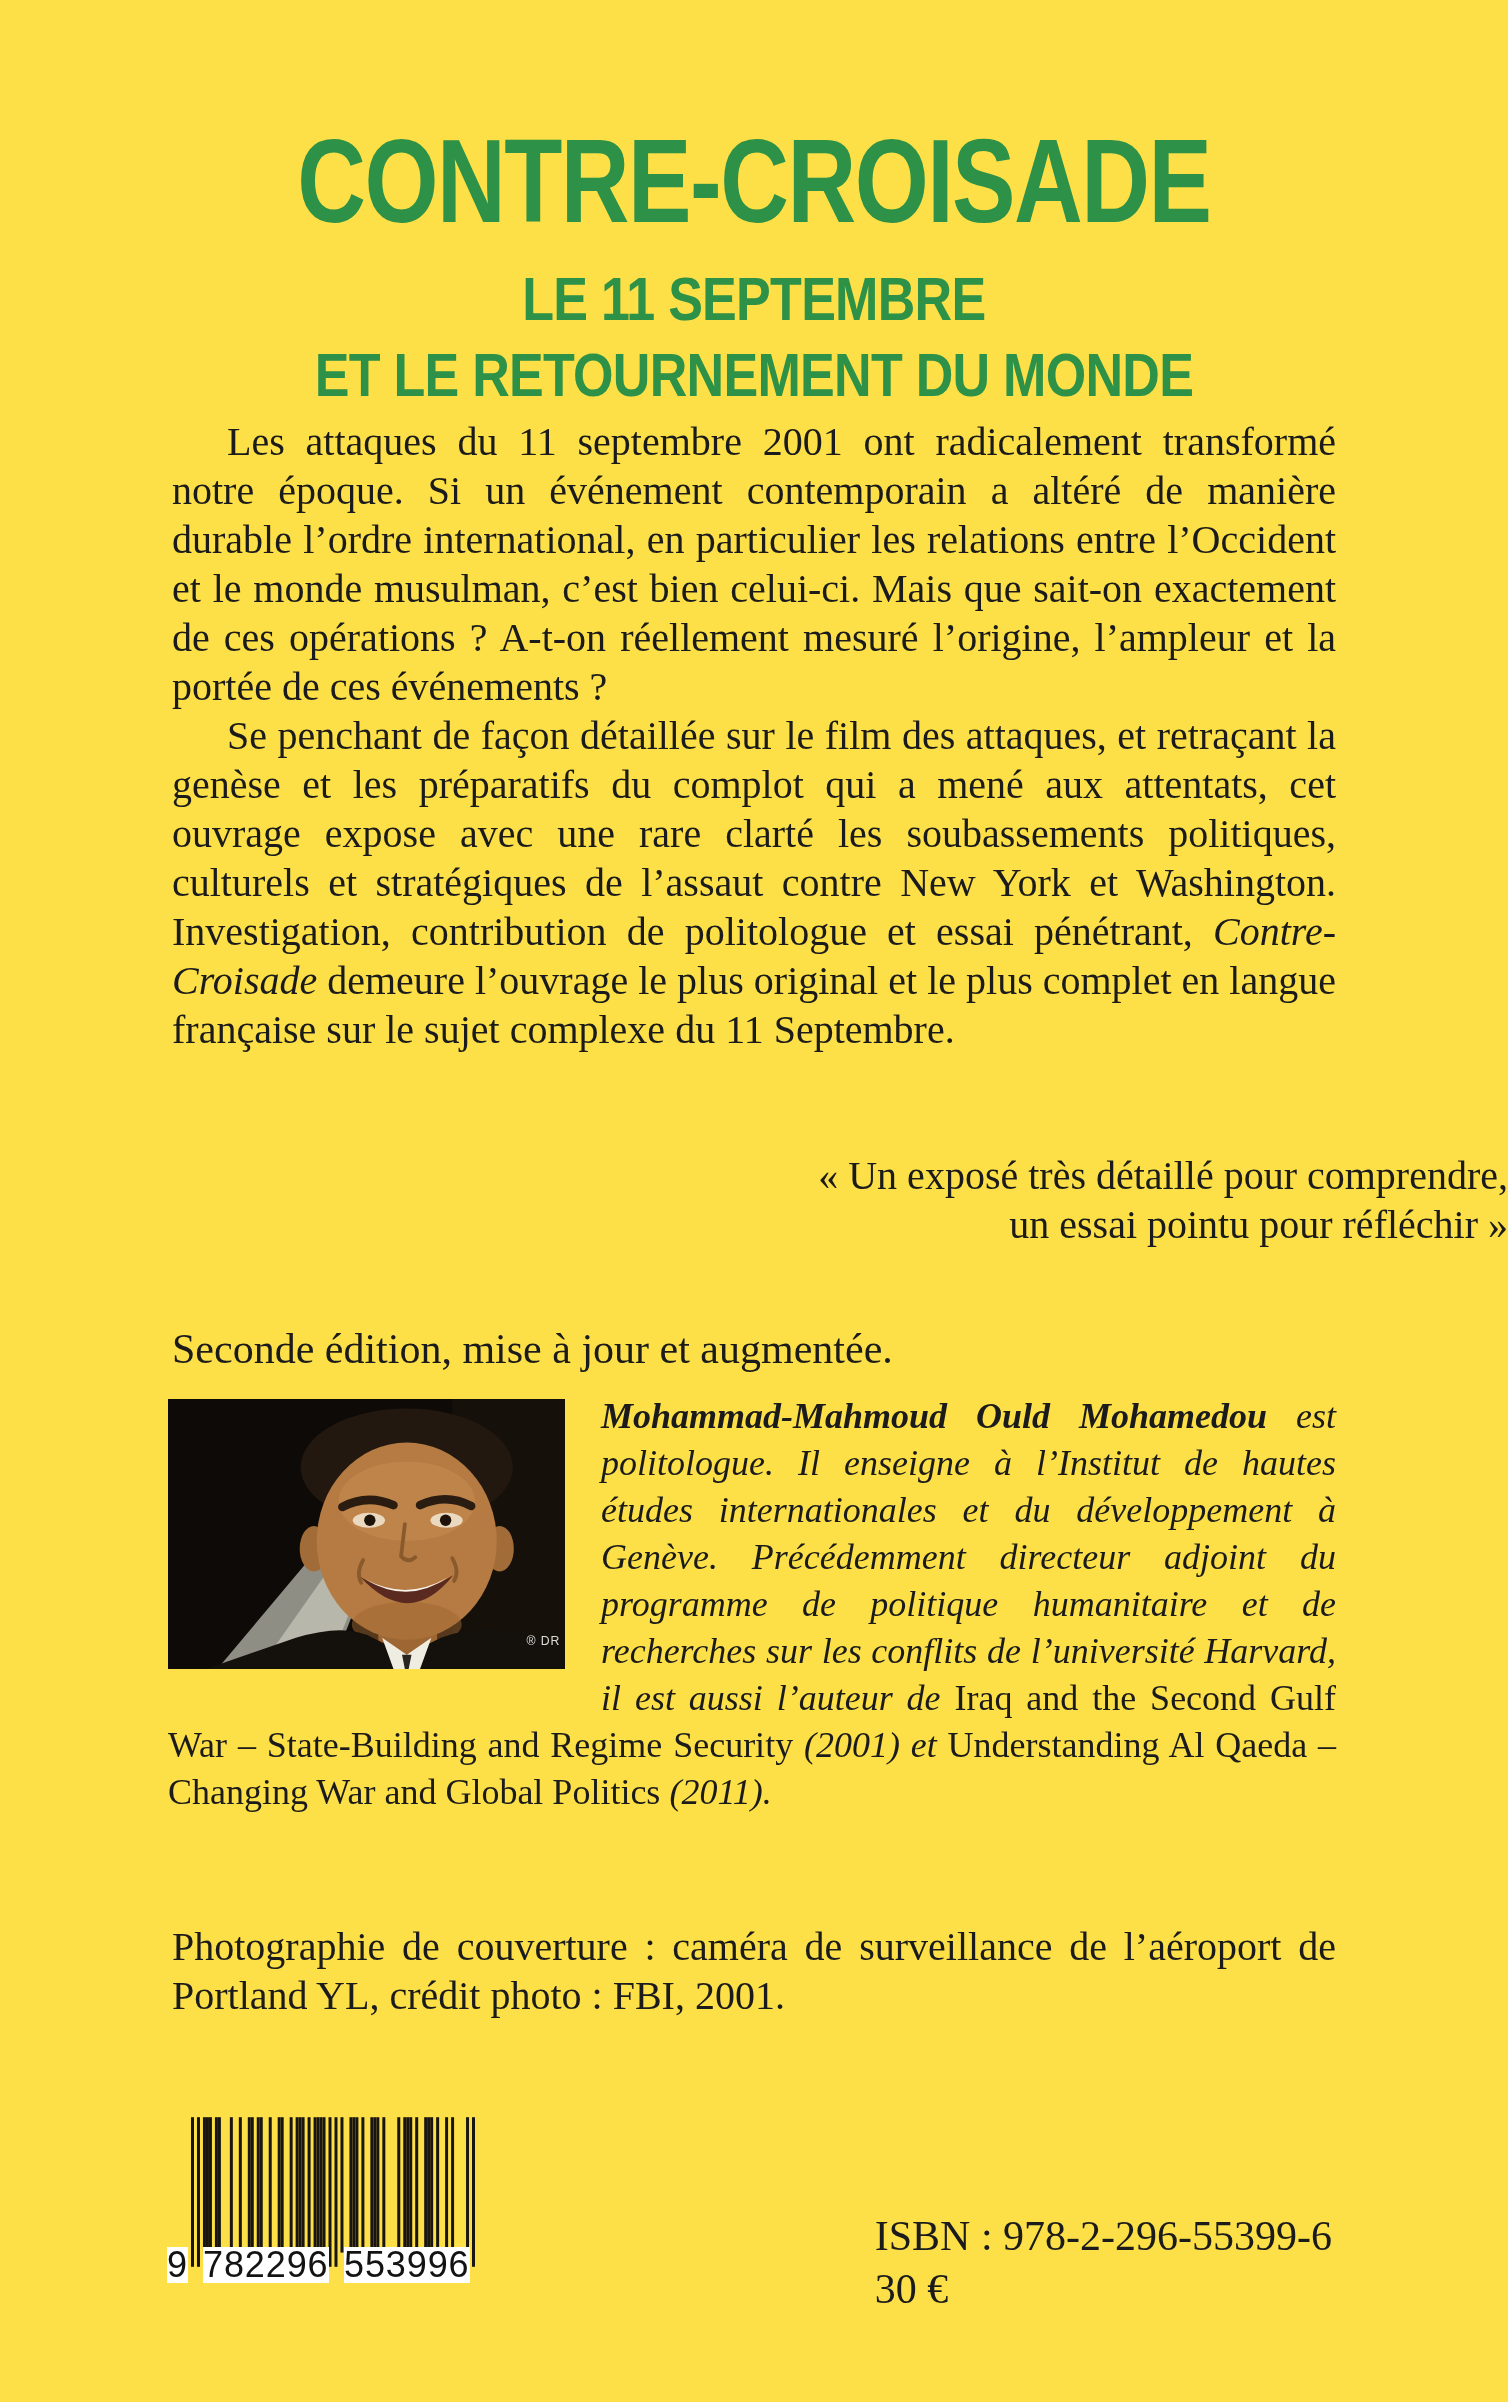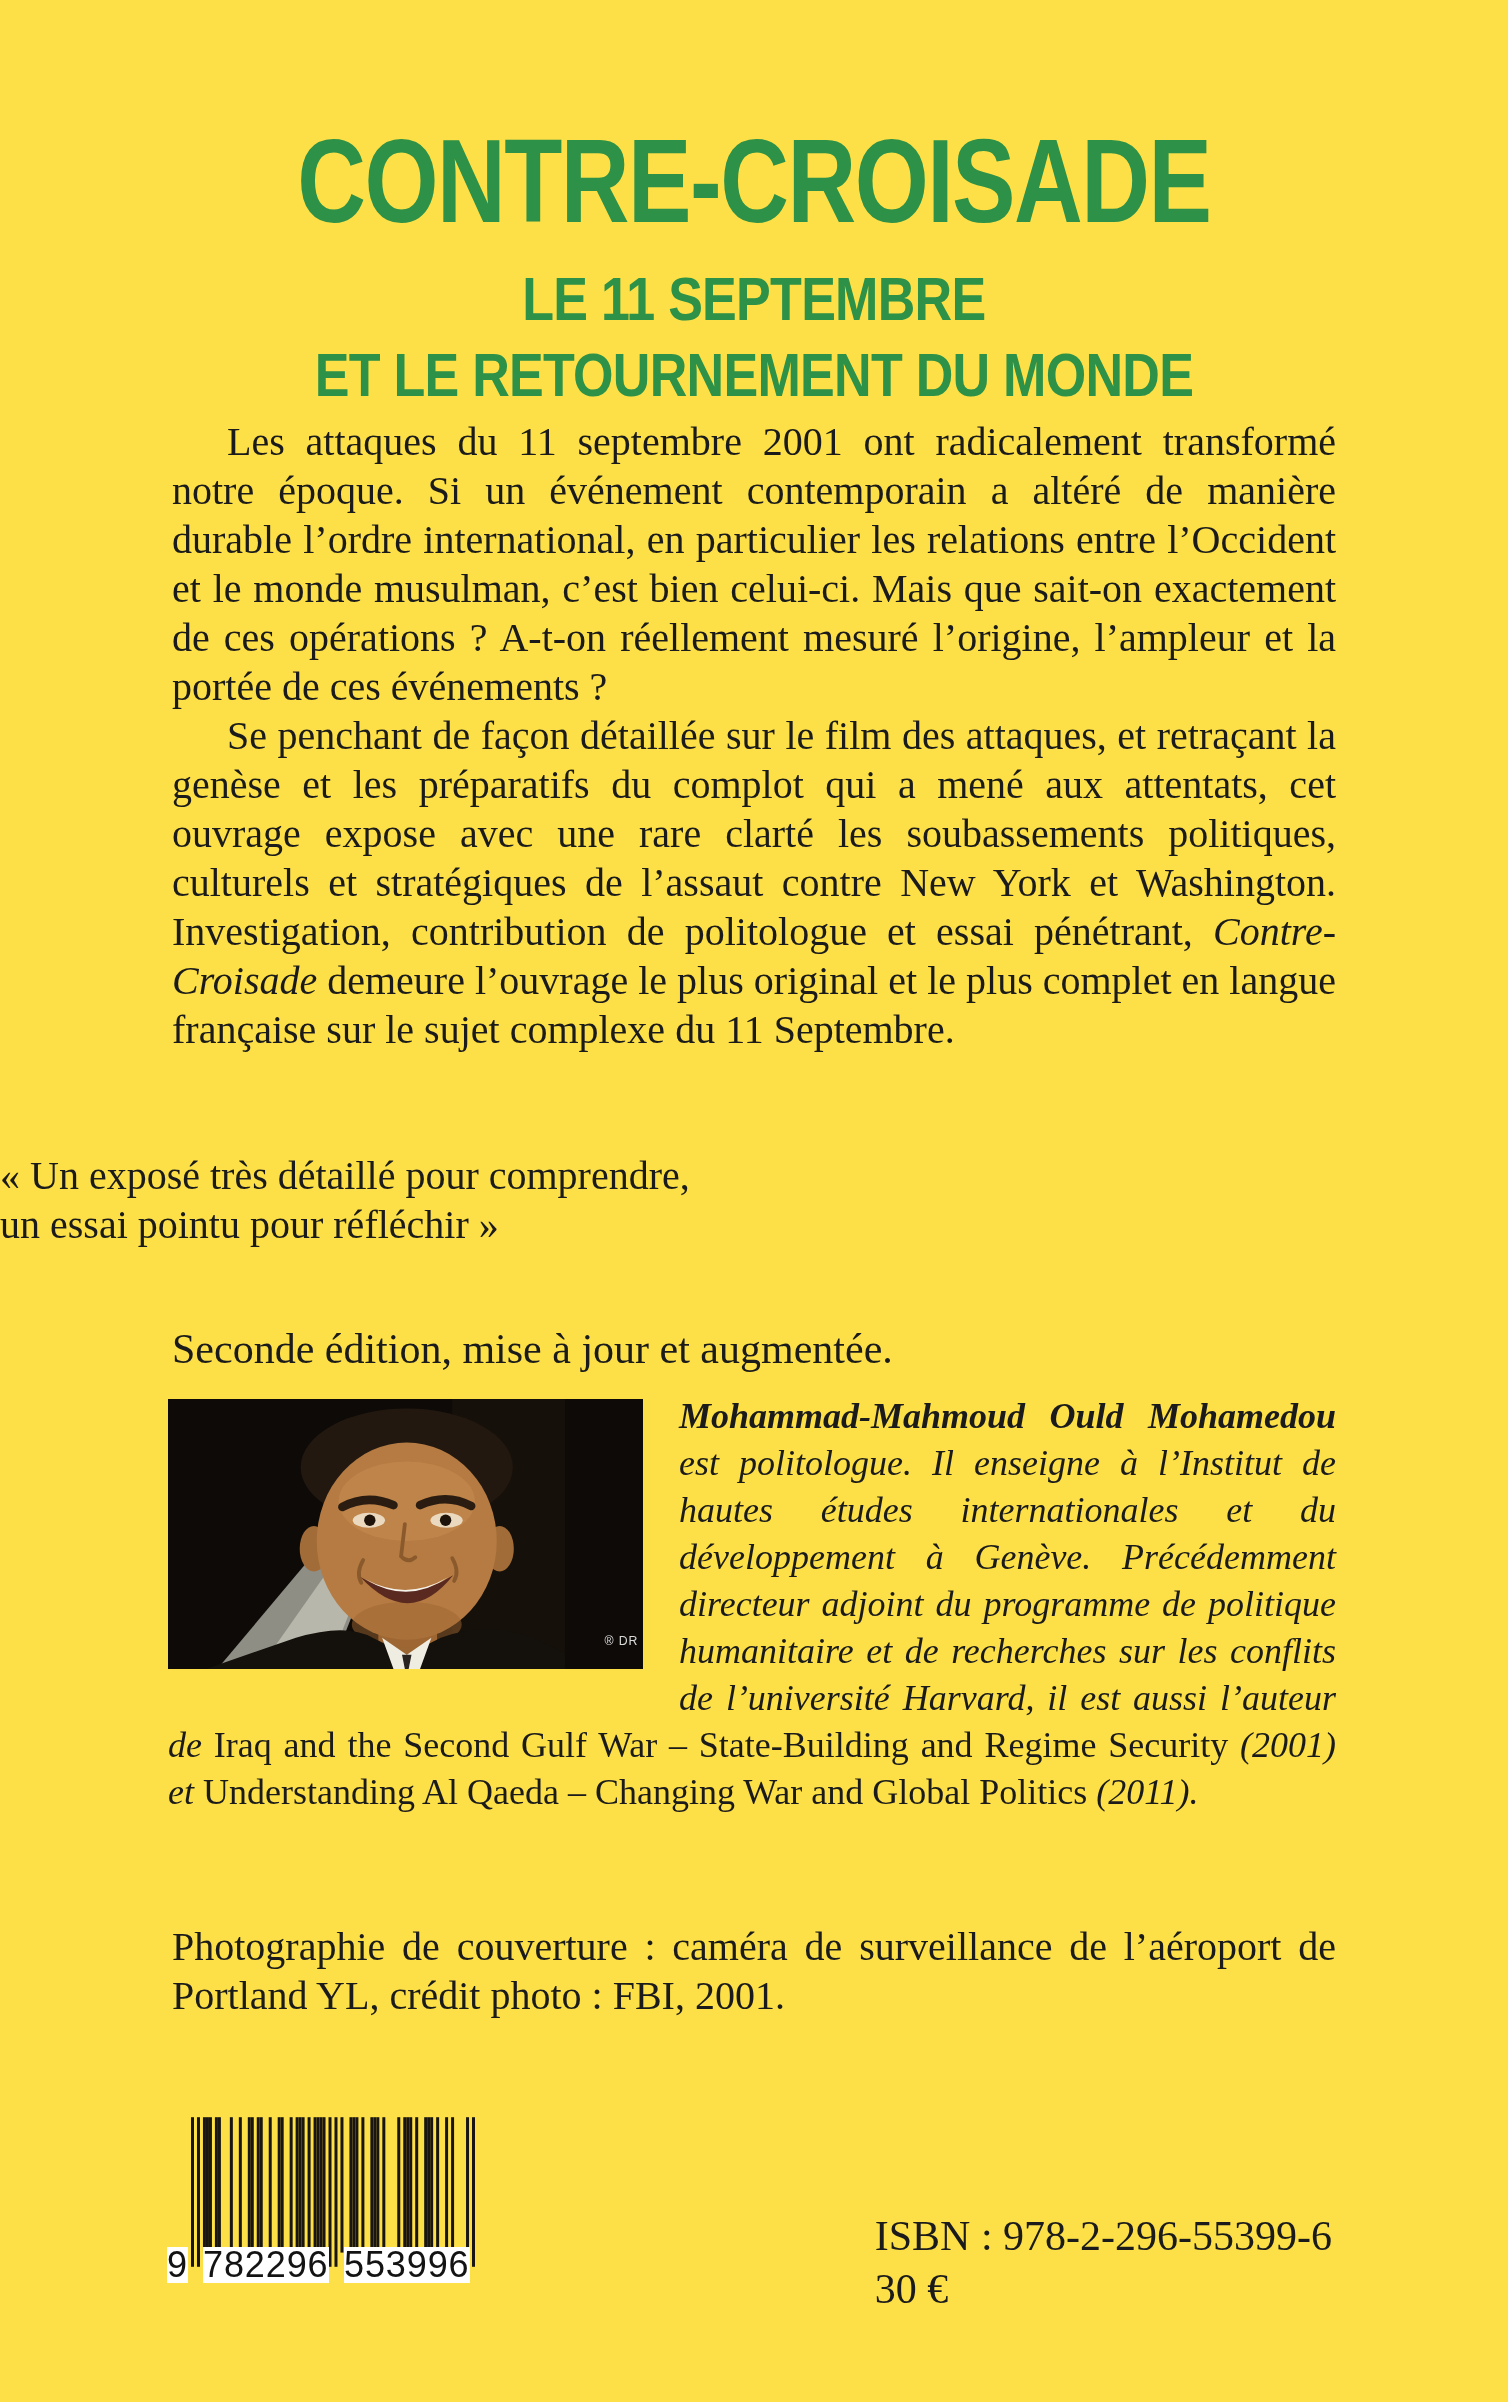--- a/index.html
+++ b/index.html
@@ -43,39 +43,39 @@
   .synopsis{
     position:absolute;left:172px;top:417px;width:1164px;
     font-size:40px;line-height:49px;
     text-align:justify;
   }
   .synopsis p{margin:0;text-indent:55px;}
   .em{font-style:italic;}
   
   .quote{
     position:absolute;left:0;top:1151px;width:100%;
-    text-align:left;
+    text-align:right;
     font-size:40px;line-height:49px;
   }
   
   .edition{
     position:absolute;left:172px;top:1305px;width:1164px;
     font-size:42px;line-height:49px;margin-top:20px;
   }
   
   .bio{
     position:absolute;left:168px;top:1393px;width:1168px;
     font-size:36px;line-height:47px;
     text-align:justify;
     font-style:italic;
   }
   .photo-wrap{
     float:left;
     position:relative;
-    width:475px;height:270px;
+    width:397px;height:270px;
     margin:5.7px 36px 7.6px 0;
     background:#0d0a08;
   }
   .photo-wrap svg{display:block;width:397px;height:270px;}
   .photo-credit-mark{
     position:absolute;right:4.7px;bottom:3.8px;
     font-family:"Liberation Sans", sans-serif;
     font-style:normal;
     font-size:12.3px;color:rgba(255,255,255,0.85);
     letter-spacing:0.9px;

